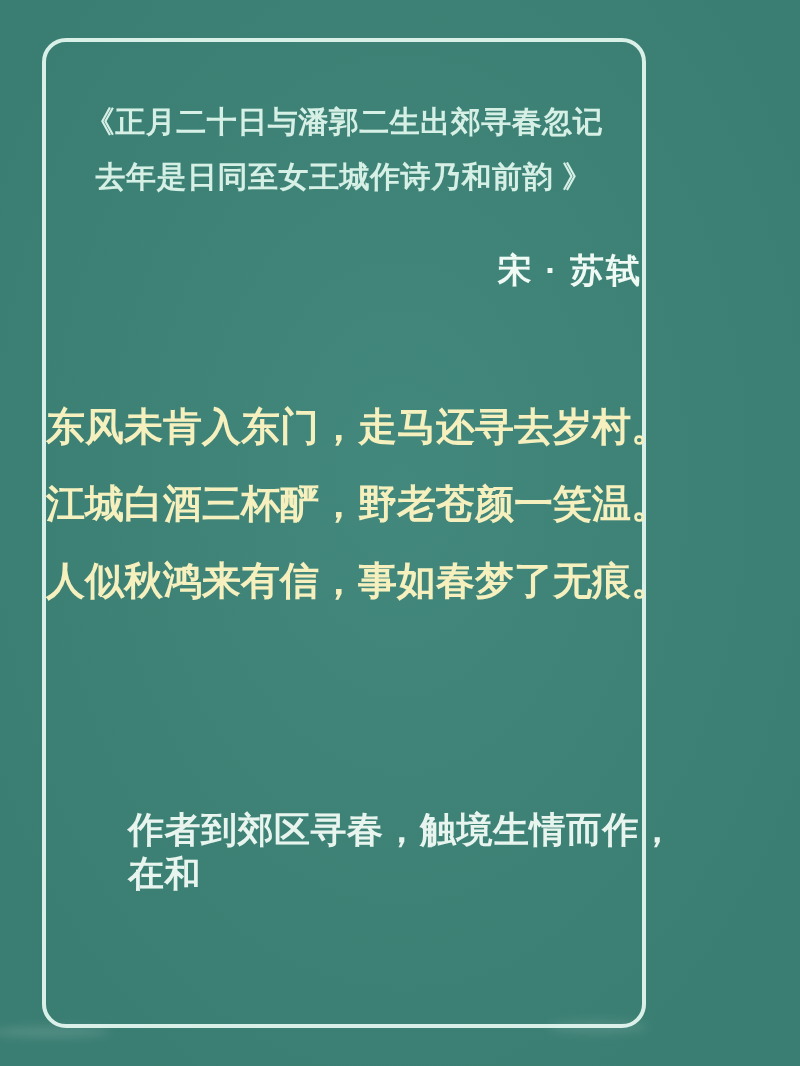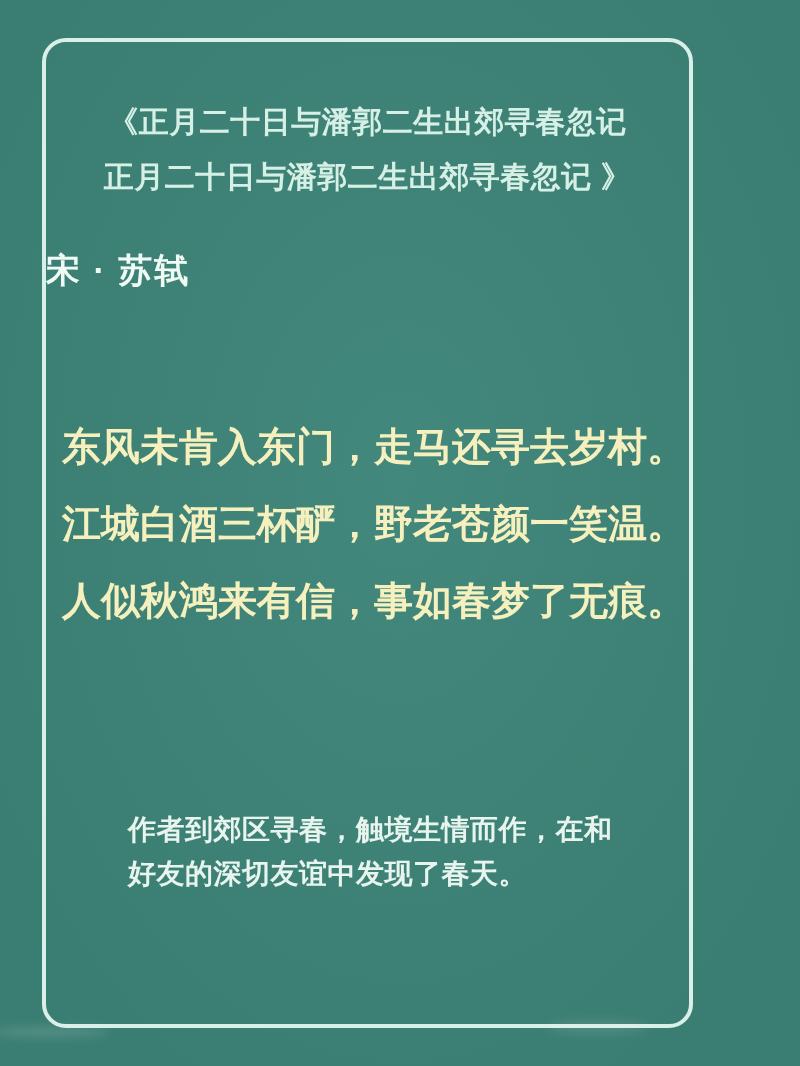--- a/index.html
+++ b/index.html
@@ -20,21 +20,21 @@
     position: absolute;
     inset: 0;
     background:
       radial-gradient(ellipse at 50% 45%, rgba(255,255,255,0.03), rgba(0,0,0,0.05) 85%),
       #3d8478;
   }
   .frame {
     position: absolute;
     left: 42px;
     top: 38px;
-    width: 651px;
+    width: 604px;
     height: 990px;
     box-sizing: border-box;
     border: 4px solid #d9f0e8;
     border-radius: 24px;
   }
   .title {
     position: absolute;
     left: 0;
     top: 52px;            
     width: 100%;
@@ -42,47 +42,46 @@
     font-size: 30px;
     line-height: 55px;
     letter-spacing: 0.5px;
     color: #d6f0e6;
   }
   .author {
     position: absolute;
     left: 0;
     top: 206px;           
     width: 100%;
-    text-align: left;
+    text-align: right;
     font-size: 34px;
     letter-spacing: 2px;
     color: #f0faf5;
   }
   .verse {
     position: absolute;
     left: 0;
-    top: 366px;           
+    top: 346px;           
     width: 100%;
     text-align: left;
     color: #f5f0bd;
-    margin-left: 16px;
   }
   .vline {
     font-size: 39px;
     line-height: 77px;
     letter-spacing: 0px;
     white-space: nowrap;
   }
   .commentary {
     position: absolute;
     left: 82px;           
     top: 766px;           
     width: 570px;
     text-align: left;
-    font-size: 28px;
+    font-size: 36px;
     line-height: 44px;
     letter-spacing: 0.5px;
     color: #e8f4ee;
   }
   
   .smudge {
     position: absolute;
     left: 548px;
     top: 1020px;
     width: 100px;
@@ -103,33 +102,32 @@
   }
 </style>
 </head>
 <body>
 
 <div class="page">
   <div class="frame">
 
     <div class="title">
       <div>《正月二十日与潘郭二生出郊寻春忽记</div>
-      <div>正月二十日与潘郭二生出郊寻春忽记 》</div>
+      <div>去年是日同至女王城作诗乃和前韵 》</div>
     </div>
 
     <div class="author">宋 · 苏轼</div>
 
     <div class="verse">
       <div class="vline">东风未肯入东门，走马还寻去岁村。</div>
       <div class="vline">江城白酒三杯酽，野老苍颜一笑温。</div>
       <div class="vline">人似秋鸿来有信，事如春梦了无痕。</div>
     </div>
 
     <div class="commentary">
       <div>作者到郊区寻春，触境生情而作，在和</div>
-      <div>好友的深切友谊中发现了春天。</div>
     </div>
 
   </div>
 
   <div class="smudge"></div>
   <div class="smudge-left"></div>
 </div>
 
 </body></html>

